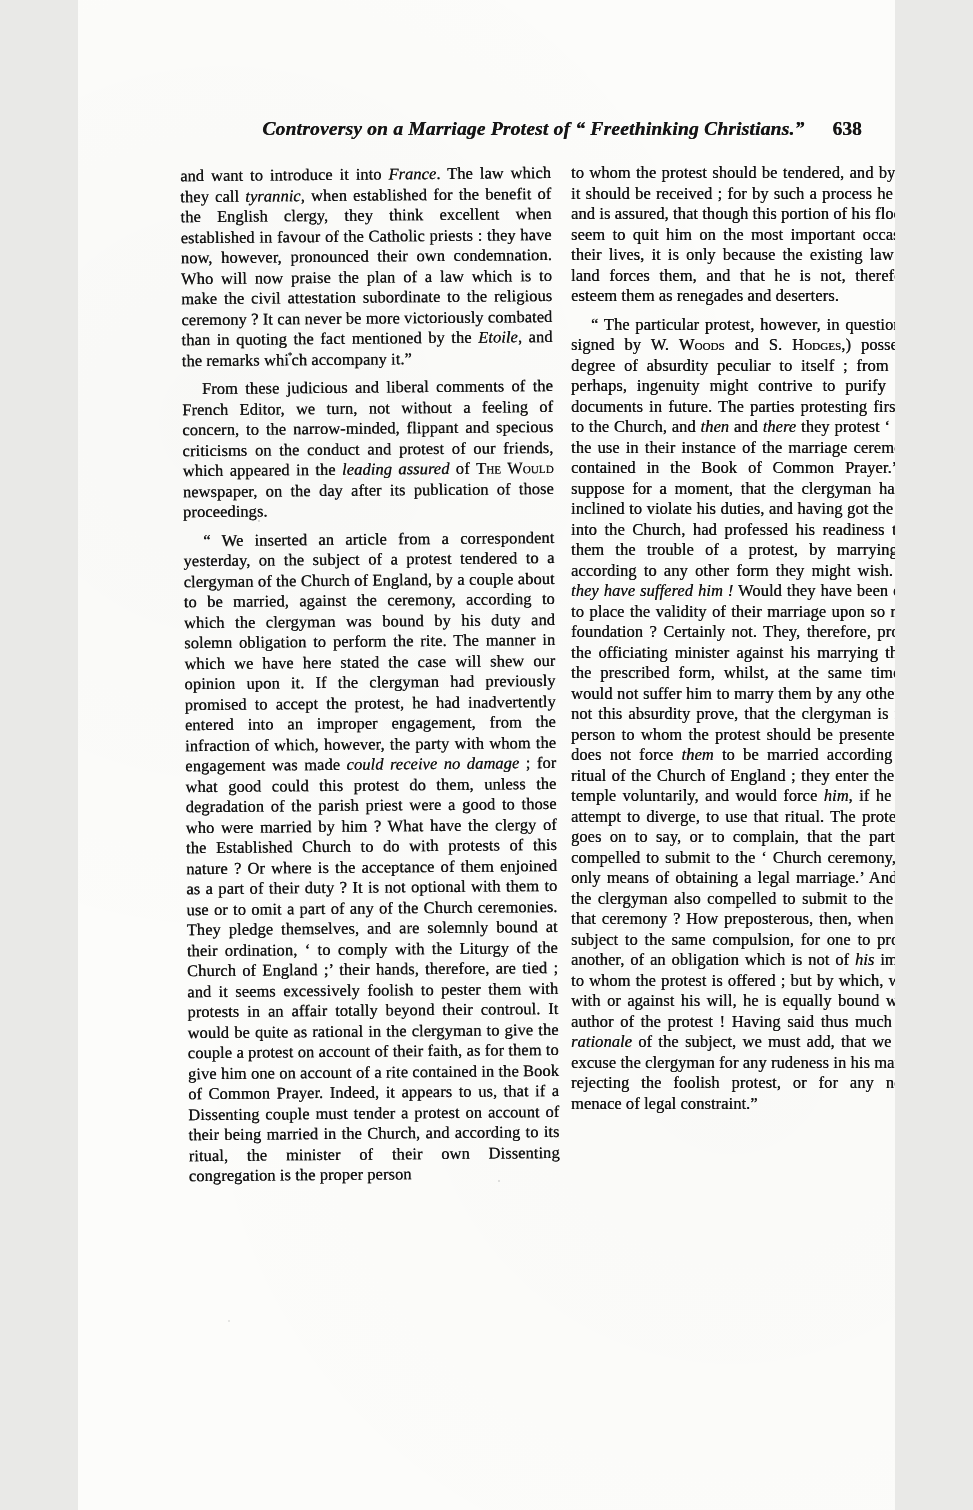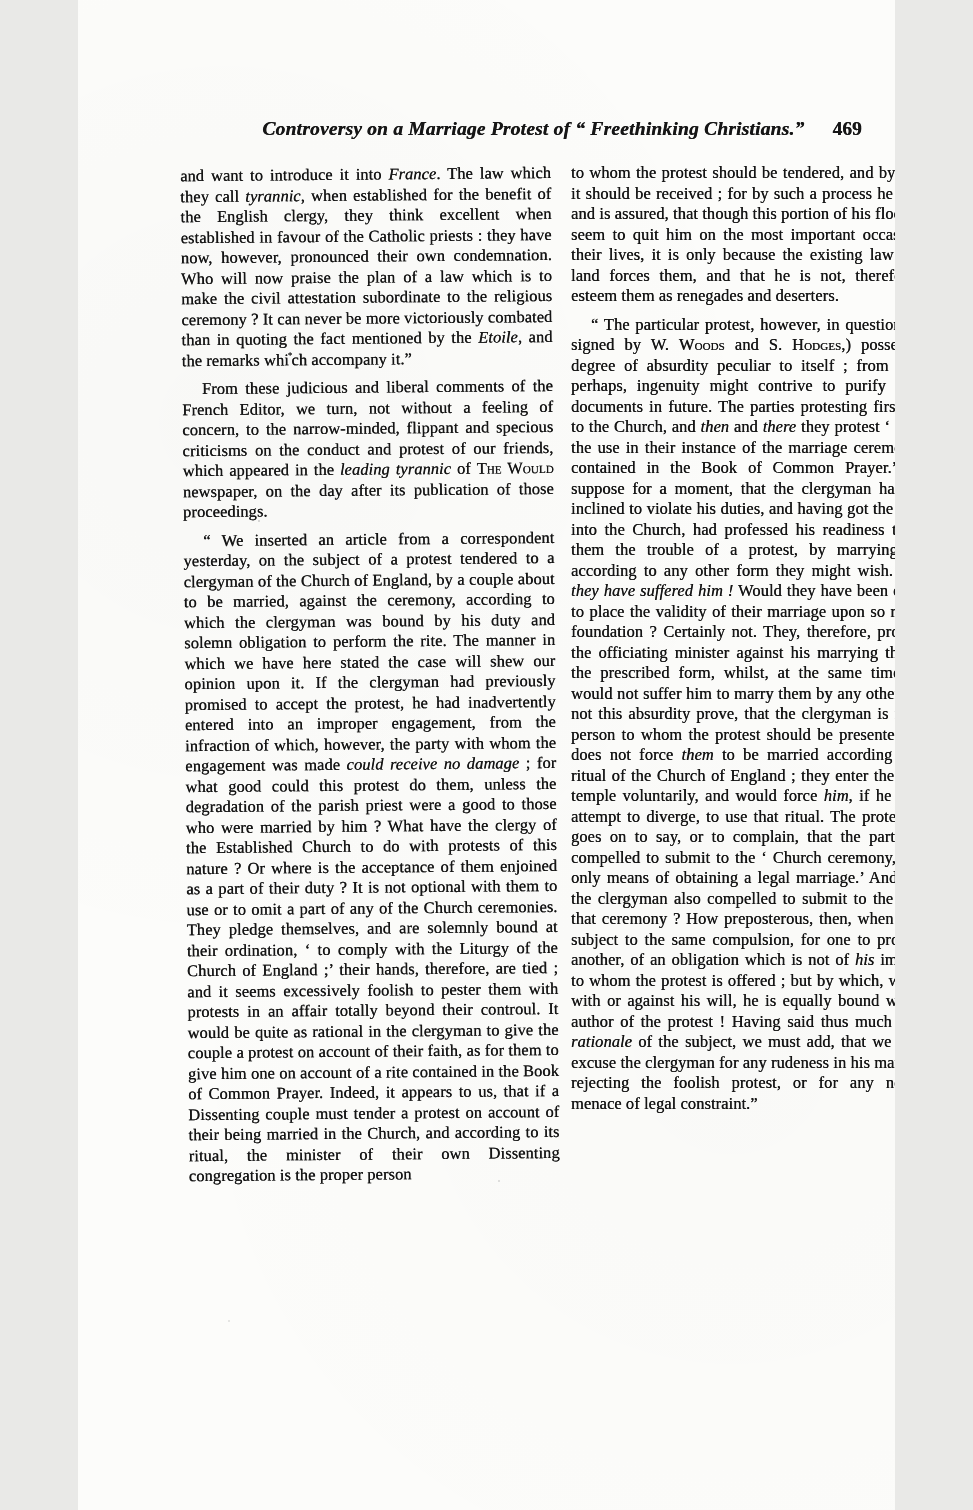--- a/index.html
+++ b/index.html
@@ -92,28 +92,28 @@
     margin: 0 -1px;
   }
 </style>
 </head>
 <body>
 
 <div class="page">
 
   <div class="running-head">
     <span class="running-title">Controversy on a Marriage Protest of “ Freethinking Christians.”</span>
-    <span class="page-number">469</span>
+    <span class="page-number">638</span>
   </div>
 
   <div class="columns">
 
     <div class="col col-left">
       <p class="noindent">and want to introduce it into <i>France</i>. The law which they call <i>tyrannic</i>, when established for the benefit of the English clergy, they think excellent when established in favour of the Catholic priests : they have now, however, pronounced their own condemnation.  Who will now praise the plan of a law which is to make the civil attestation subordinate to the religious ceremony ?  It can never be more victoriously combated than in quoting the fact mentioned by the <i>Etoile</i>, and the remarks whi<sup class="fn">*</sup>ch accompany it.”</p>
-      <p class="indent sp">From these judicious and liberal comments of the French Editor, we turn, not without a feeling of concern, to the narrow-minded, flippant and specious criticisms on the conduct and protest of our friends, which appeared in the <i>leading tyrannic</i> of <span class="sc">The Would</span> newspaper, on the day after its publication of those proceedings.</p>
+      <p class="indent sp">From these judicious and liberal comments of the French Editor, we turn, not without a feeling of concern, to the narrow-minded, flippant and specious criticisms on the conduct and protest of our friends, which appeared in the <i>leading assured</i> of <span class="sc">The Would</span> newspaper, on the day after its publication of those proceedings.</p>
       <p class="indent sp">“ We inserted an article from a correspondent yesterday, on the subject of a protest tendered to a clergyman of the Church of England, by a couple about to be married, against the ceremony, according to which the clergyman was bound by his duty and solemn obligation to perform the rite.  The manner in which we have here stated the case will shew our opinion upon it.  If the clergyman had previously promised to accept the protest, he had inadvertently entered into an improper engagement, from the infraction of which, however, the party with whom the engagement was made <i>could receive no damage</i> ; for what good could this protest do them, unless the degradation of the parish priest were a good to those who were married by him ? What have the clergy of the Established Church to do with protests of this nature ?  Or where is the acceptance of them enjoined as a part of their duty ? It is not optional with them to use or to omit a part of any of the Church ceremonies.  They pledge themselves, and are solemnly bound at their ordination, ‘ to comply with the Liturgy of the Church of England ;’ their hands, therefore, are tied ; and it seems excessively foolish to pester them with protests in an affair totally beyond their controul.  It would be quite as rational in the clergyman to give the couple a protest on account of their faith, as for them to give him one on account of a rite contained in the Book of Common Prayer.  Indeed, it appears to us, that if a Dissenting couple must tender a protest on account of their being married in the Church, and according to its ritual, the minister of their own Dissenting congregation is the proper person</p>
     </div>
 
     <div class="col col-right">
       <p class="noindent">to whom the protest should be tendered, and by whom it should be received ; for by such a process he learns, and is assured, that though this portion of his flock may seem to quit him on the most important occasion of their lives, it is only because the existing law of the land forces them, and that he is not, therefore, to esteem them as renegades and deserters.</p>
       <p class="indent sp">“ The particular protest, however, in question, (that signed by W. <span class="sc">Woods</span> and S. <span class="sc">Hodges</span>,) possesses a degree of absurdity peculiar to itself ; from which, perhaps, ingenuity might contrive to purify similar documents in future.  The parties protesting first to go to the Church, and <i>then</i> and <i>there</i> they protest ‘ against the use in their instance of the marriage ceremony, as contained in the Book of Common Prayer.’  Now, suppose for a moment, that the clergyman had been inclined to violate his duties, and having got the couple into the Church, had professed his readiness to save them the trouble of a protest, by marrying them according to any other form they might wish.  <i>Would they have suffered him !</i> Would they have been content to place the validity of their marriage upon so rotten a foundation ?  Certainly not. They, therefore, protest to the officiating minister against his marrying them by the prescribed form, whilst, at the same time, they would not suffer him to marry them by any other.  Does not this absurdity prove, that the clergyman is not the person to whom the protest should be presented ?  He does not force <i>them</i> to be married according to the ritual of the Church of England ; they enter the sacred temple voluntarily, and would force <i>him</i>, if he should attempt to diverge, to use that ritual.  The protest then goes on to say, or to complain, that the parties are compelled to submit to the ‘ Church ceremony, as the only means of obtaining a legal marriage.’  And is not the clergyman also compelled to submit to the use of that ceremony ?  How preposterous, then, when all are subject to the same compulsion, for one to protest to another, of an obligation which is not of <i>his</i> imposing to whom the protest is offered ; but by which, whether with or against his will, he is equally bound with the author of the protest !  Having said thus much on the <i>rationale</i> of the subject, we must add, that we cannot excuse the clergyman for any rudeness in his manner of rejecting the foolish protest, or for any needless menace of legal constraint.”</p>
     </div>
 
   </div>
 </div>

